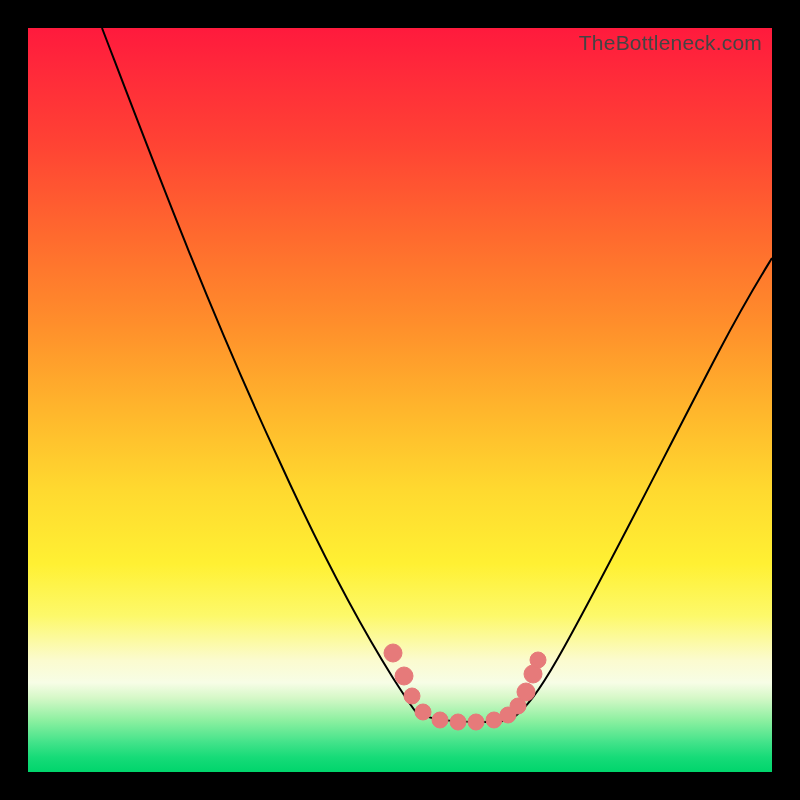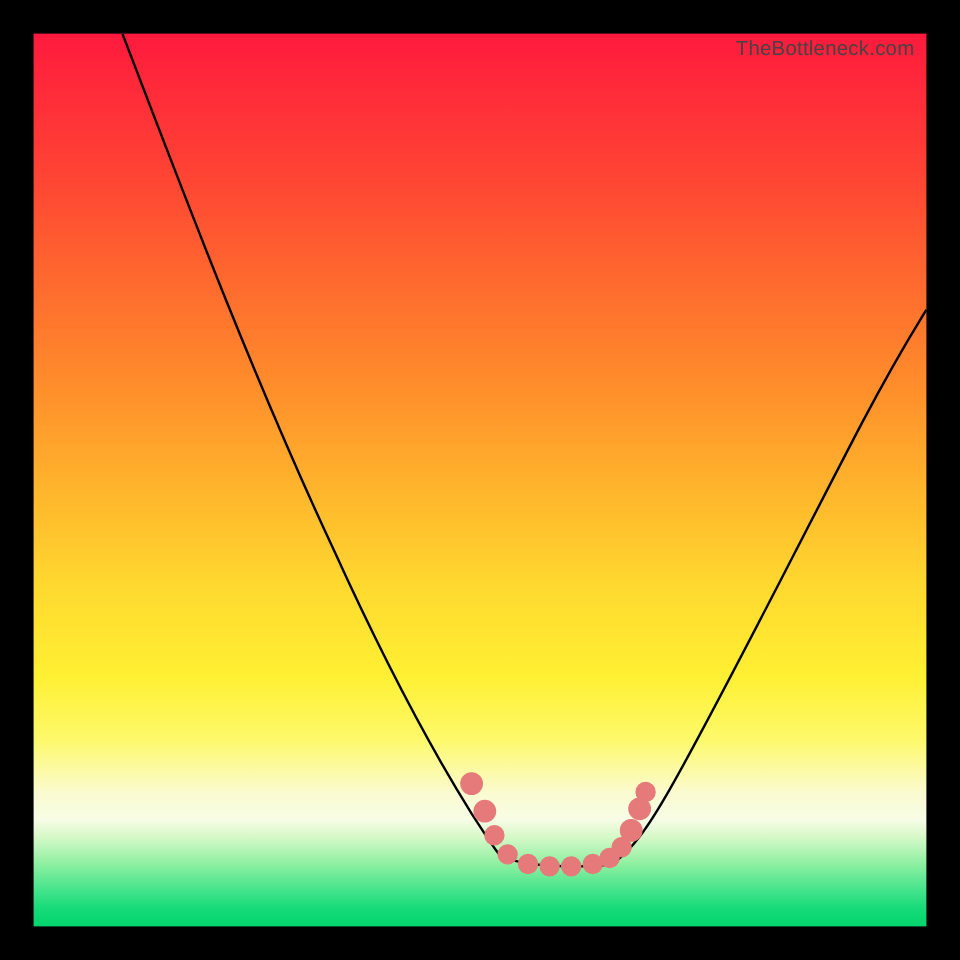--- a/index.html
+++ b/index.html
@@ -42,21 +42,21 @@
       #43e38a 96%,
       #17db78 98%,
       #00d56c 100%
     );
   }
   .watermark {
     position: absolute;
     top: 3px;
     right: 10px;
     color: #444;
-    font-size: 17px;
+    font-size: 21px;
     font-weight: 500;
     letter-spacing: 0.2px;
     pointer-events: none;
   }
   svg.overlay {
     position: absolute;
     left: 0;
     top: 0;
     width: 744px;
     height: 744px;

